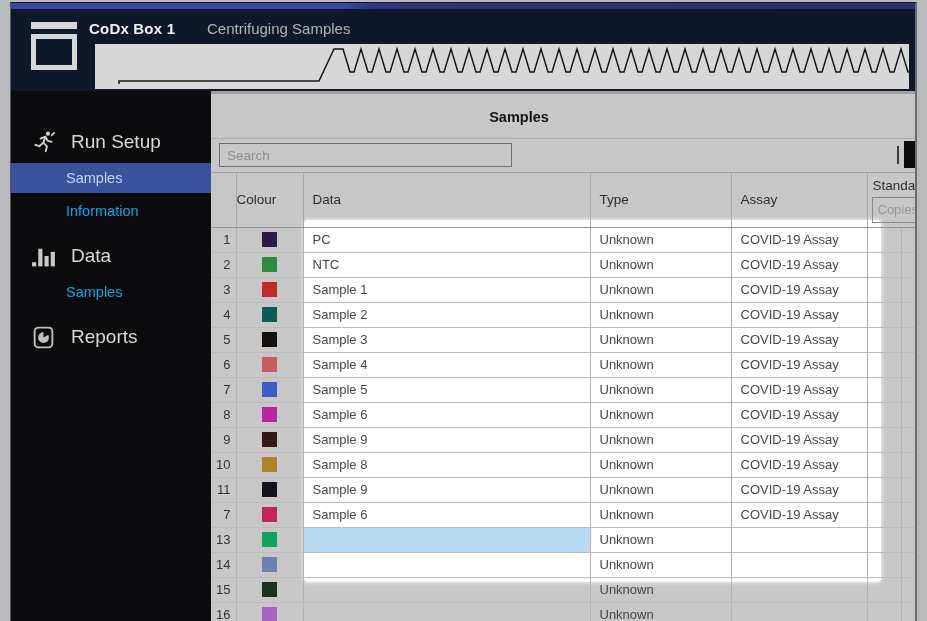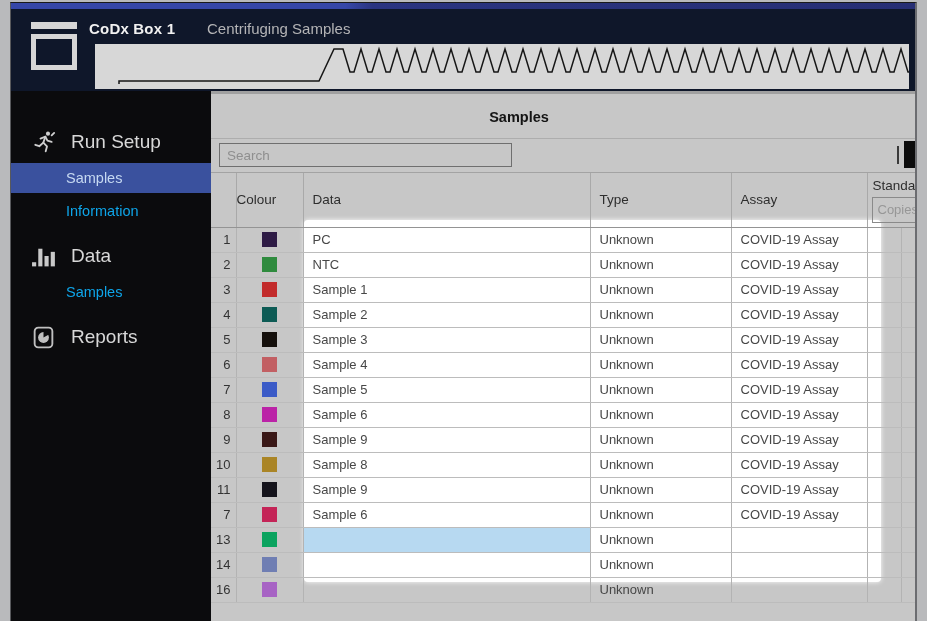--- a/index.html
+++ b/index.html
@@ -335,20 +335,31 @@
                     <td class="col-colour">
                       <span class="swatch" style="background: rgb(111, 126, 179);"></span>
                     </td>
                     <td class="col-name"></td>
                     <td class="col-type">Unknown</td>
                     <td class="col-assay"></td>
                     <td class="col-std"></td>
                     <td class="col-std2"></td>
                   </tr>
                   <tr>
+                    <td class="col-num">15</td>
+                    <td class="col-colour">
+                      <span class="swatch" style="background: rgb(28, 51, 31);"></span>
+                    </td>
+                    <td class="col-name"></td>
+                    <td class="col-type">Unknown</td>
+                    <td class="col-assay"></td>
+                    <td class="col-std"></td>
+                    <td class="col-std2"></td>
+                  </tr>
+                  <tr>
                     <td class="col-num">16</td>
                     <td class="col-colour">
                       <span class="swatch" style="background: rgb(167, 99, 196);"></span>
                     </td>
                     <td class="col-name"></td>
                     <td class="col-type">Unknown</td>
                     <td class="col-assay"></td>
                     <td class="col-std"></td>
                     <td class="col-std2"></td>
                   </tr>

